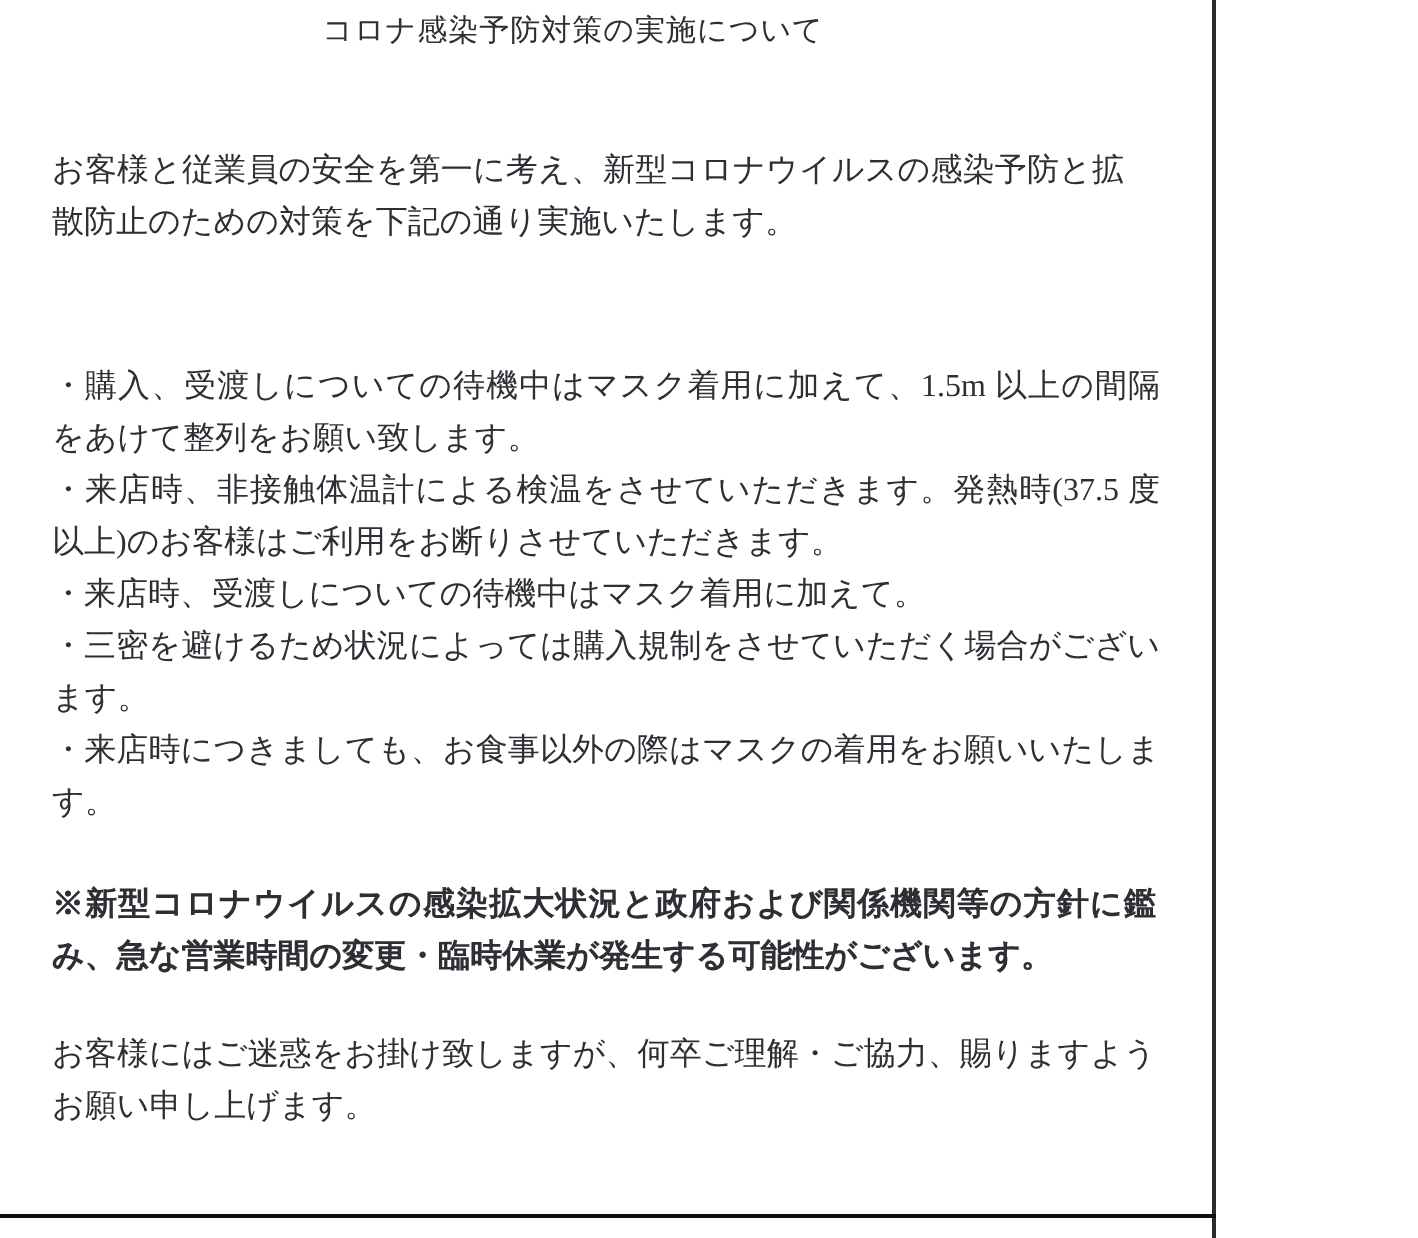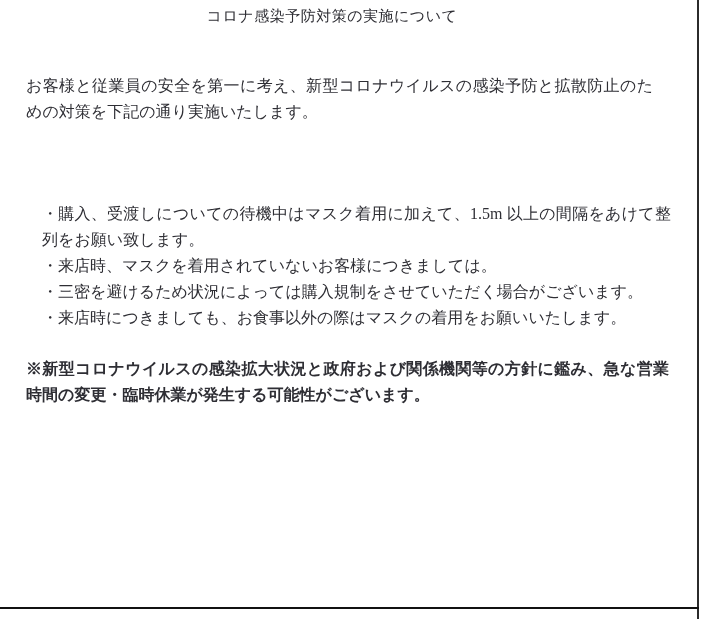--- a/index.html
+++ b/index.html
@@ -3,21 +3,21 @@
 <meta charset="utf-8">
 <style>
   * { margin: 0; padding: 0; box-sizing: border-box; }
   html, body {
     width: 709px;
     height: 619px;
     background: var(--background, #ffffff);
   }
   .page {
     position: relative;
-    width: 699px;
+    width: 608px;
     height: 619px;
     overflow: hidden;
     background: var(--background, #ffffff);
     color: var(--text, #2e2e34);
     font-family: "Liberation Serif", "DejaVu Serif", serif;
     font-size: 16px;
     line-height: 26px;
   }
   .title {
     margin: 3px 29px 0 26px;
@@ -27,22 +27,21 @@
     font-size: 15px;
     font-weight: normal;
     line-height: 26px;
     letter-spacing: 0.5px;
   }
   .intro {
     margin: 44px 46px 0 26px;
     text-align: justify;
   }
   .measures {
-    margin-top: 76px;
-    padding-left: 16px;
+    margin-top: 56px;
   }
   .measure {
     margin: 0 28px 0 26px;
     text-align: justify;
   }
   .notice {
     margin: 25px 30px 0 26px;
     text-align: justify;
     font-weight: bold;
   }
@@ -70,23 +69,25 @@
 </head>
 <body>
 
 <div class="page">
   <h1 class="title">コロナ感染予防対策の実施について</h1>
 
   <p class="intro">お客様と従業員の安全を第一に考え、新型コロナウイルスの感染予防と拡散防止のための対策を下記の通り実施いたします。</p>
 
   <div class="measures">
     <p class="measure">・購入、受渡しについての待機中はマスク着用に加えて、1.5m 以上の間隔をあけて整列をお願い致します。</p>
-    <p class="measure">・来店時、マスクを着用されていないお客様につきましては。</p>
+    <p class="measure">・来店時、非接触体温計による検温をさせていただきます。発熱時(37.5 度以上)のお客様はご利用をお断りさせていただきます。</p>
+    <p class="measure">・来店時、受渡しについての待機中はマスク着用に加えて。</p>
     <p class="measure">・三密を避けるため状況によっては購入規制をさせていただく場合がございます。</p>
     <p class="measure">・来店時につきましても、お食事以外の際はマスクの着用をお願いいたします。</p>
   </div>
 
   <p class="notice">※新型コロナウイルスの感染拡大状況と政府および関係機関等の方針に鑑み、急な営業時間の変更・臨時休業が発生する可能性がございます。</p>
 
+  <p class="closing">お客様にはご迷惑をお掛け致しますが、何卒ご理解・ご協力、賜りますようお願い申し上げます。</p>
 
   <div class="right-rule"></div>
   <div class="bottom-rule"></div>
 </div>
 
 </body></html>

